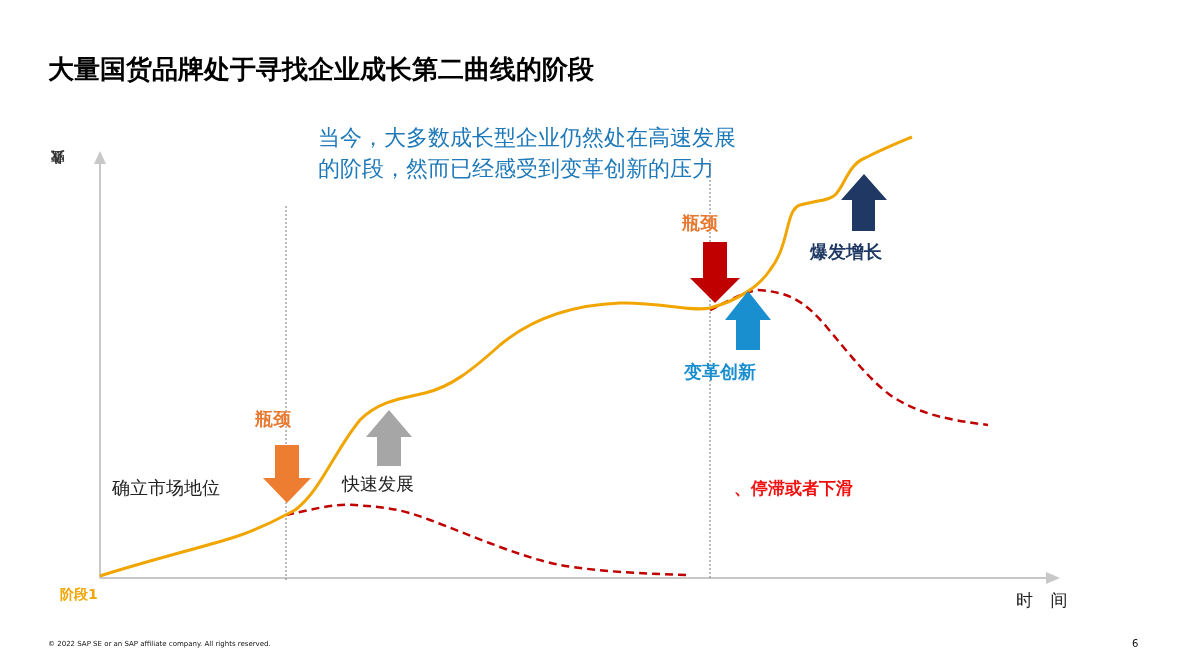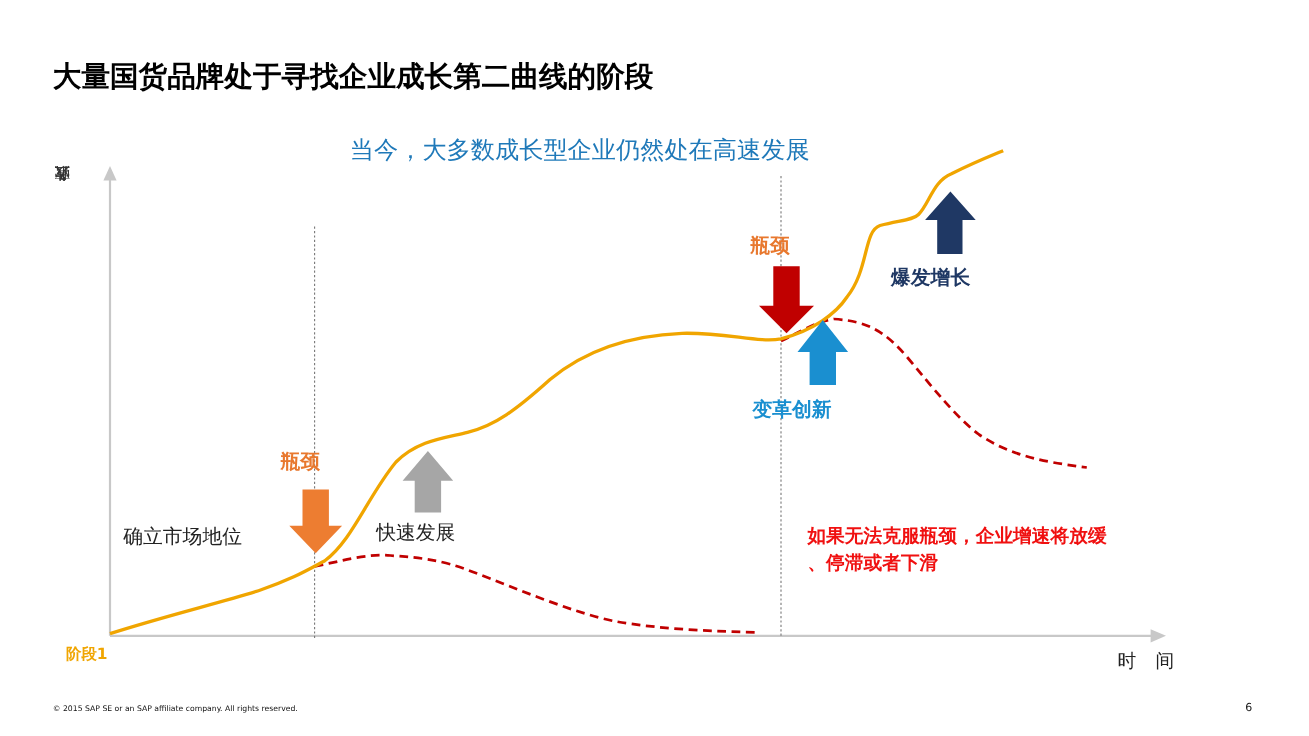--- a/index.html
+++ b/index.html
@@ -18,20 +18,21 @@
   .pagenum { left:1132px; top:638px; font-size:10px; color:#111; }
   svg.chart { position:absolute; left:0; top:0; }
 </style>
 </head>
 <body>
 
 <div class="abs title">大量国货品牌处于寻找企业成长第二曲线的阶段</div>
 
 <div class="abs callout">
   <div>当今，大多数成长型企业仍然处在高速发展</div>
+  <div>的阶段，然而已经感受到变革创新的压力</div>
 </div>
 
 <svg class="chart" width="1190" height="669" viewBox="0 0 1190 669">
 
   <g>
     <line x1="100" y1="578" x2="100" y2="162" stroke="#C8C8C8" stroke-width="2"></line>
     <polygon points="94,164 106,164 100,151" fill="#C8C8C8"></polygon>
     <line x1="100" y1="578" x2="1048" y2="578" stroke="#C8C8C8" stroke-width="2"></line>
     <polygon points="1046,572 1046,584 1060,578" fill="#C8C8C8"></polygon>
   </g>
@@ -56,18 +57,17 @@
 <div class="abs stage">阶段1</div>
 
 <div class="abs lbl" style="left:112px; top:476px; color:#222;">确立市场地位</div>
 <div class="abs lbl bold" style="left:255px; top:407px; color:#E8782E;">瓶颈</div>
 <div class="abs lbl" style="left:342px; top:472px; color:#222;">快速发展</div>
 <div class="abs lbl bold" style="left:682px; top:211px; color:#E8782E;">瓶颈</div>
 <div class="abs lbl bold" style="left:684px; top:360px; color:#1A8FD0;">变革创新</div>
 <div class="abs lbl bold" style="left:810px; top:240px; color:#1F3864;">爆发增长</div>
 
 <div class="abs warn">
-  <div>如果无法克服瓶颈，企业增速将放缓</div>
   <div>、停滞或者下滑</div>
 </div>
 
-<div class="abs footer">© 2015 SAP SE or an SAP affiliate company. All rights reserved.</div>
+<div class="abs footer">© 2022 SAP SE or an SAP affiliate company. All rights reserved.</div>
 <div class="abs pagenum">6</div>
 
 </body></html>

